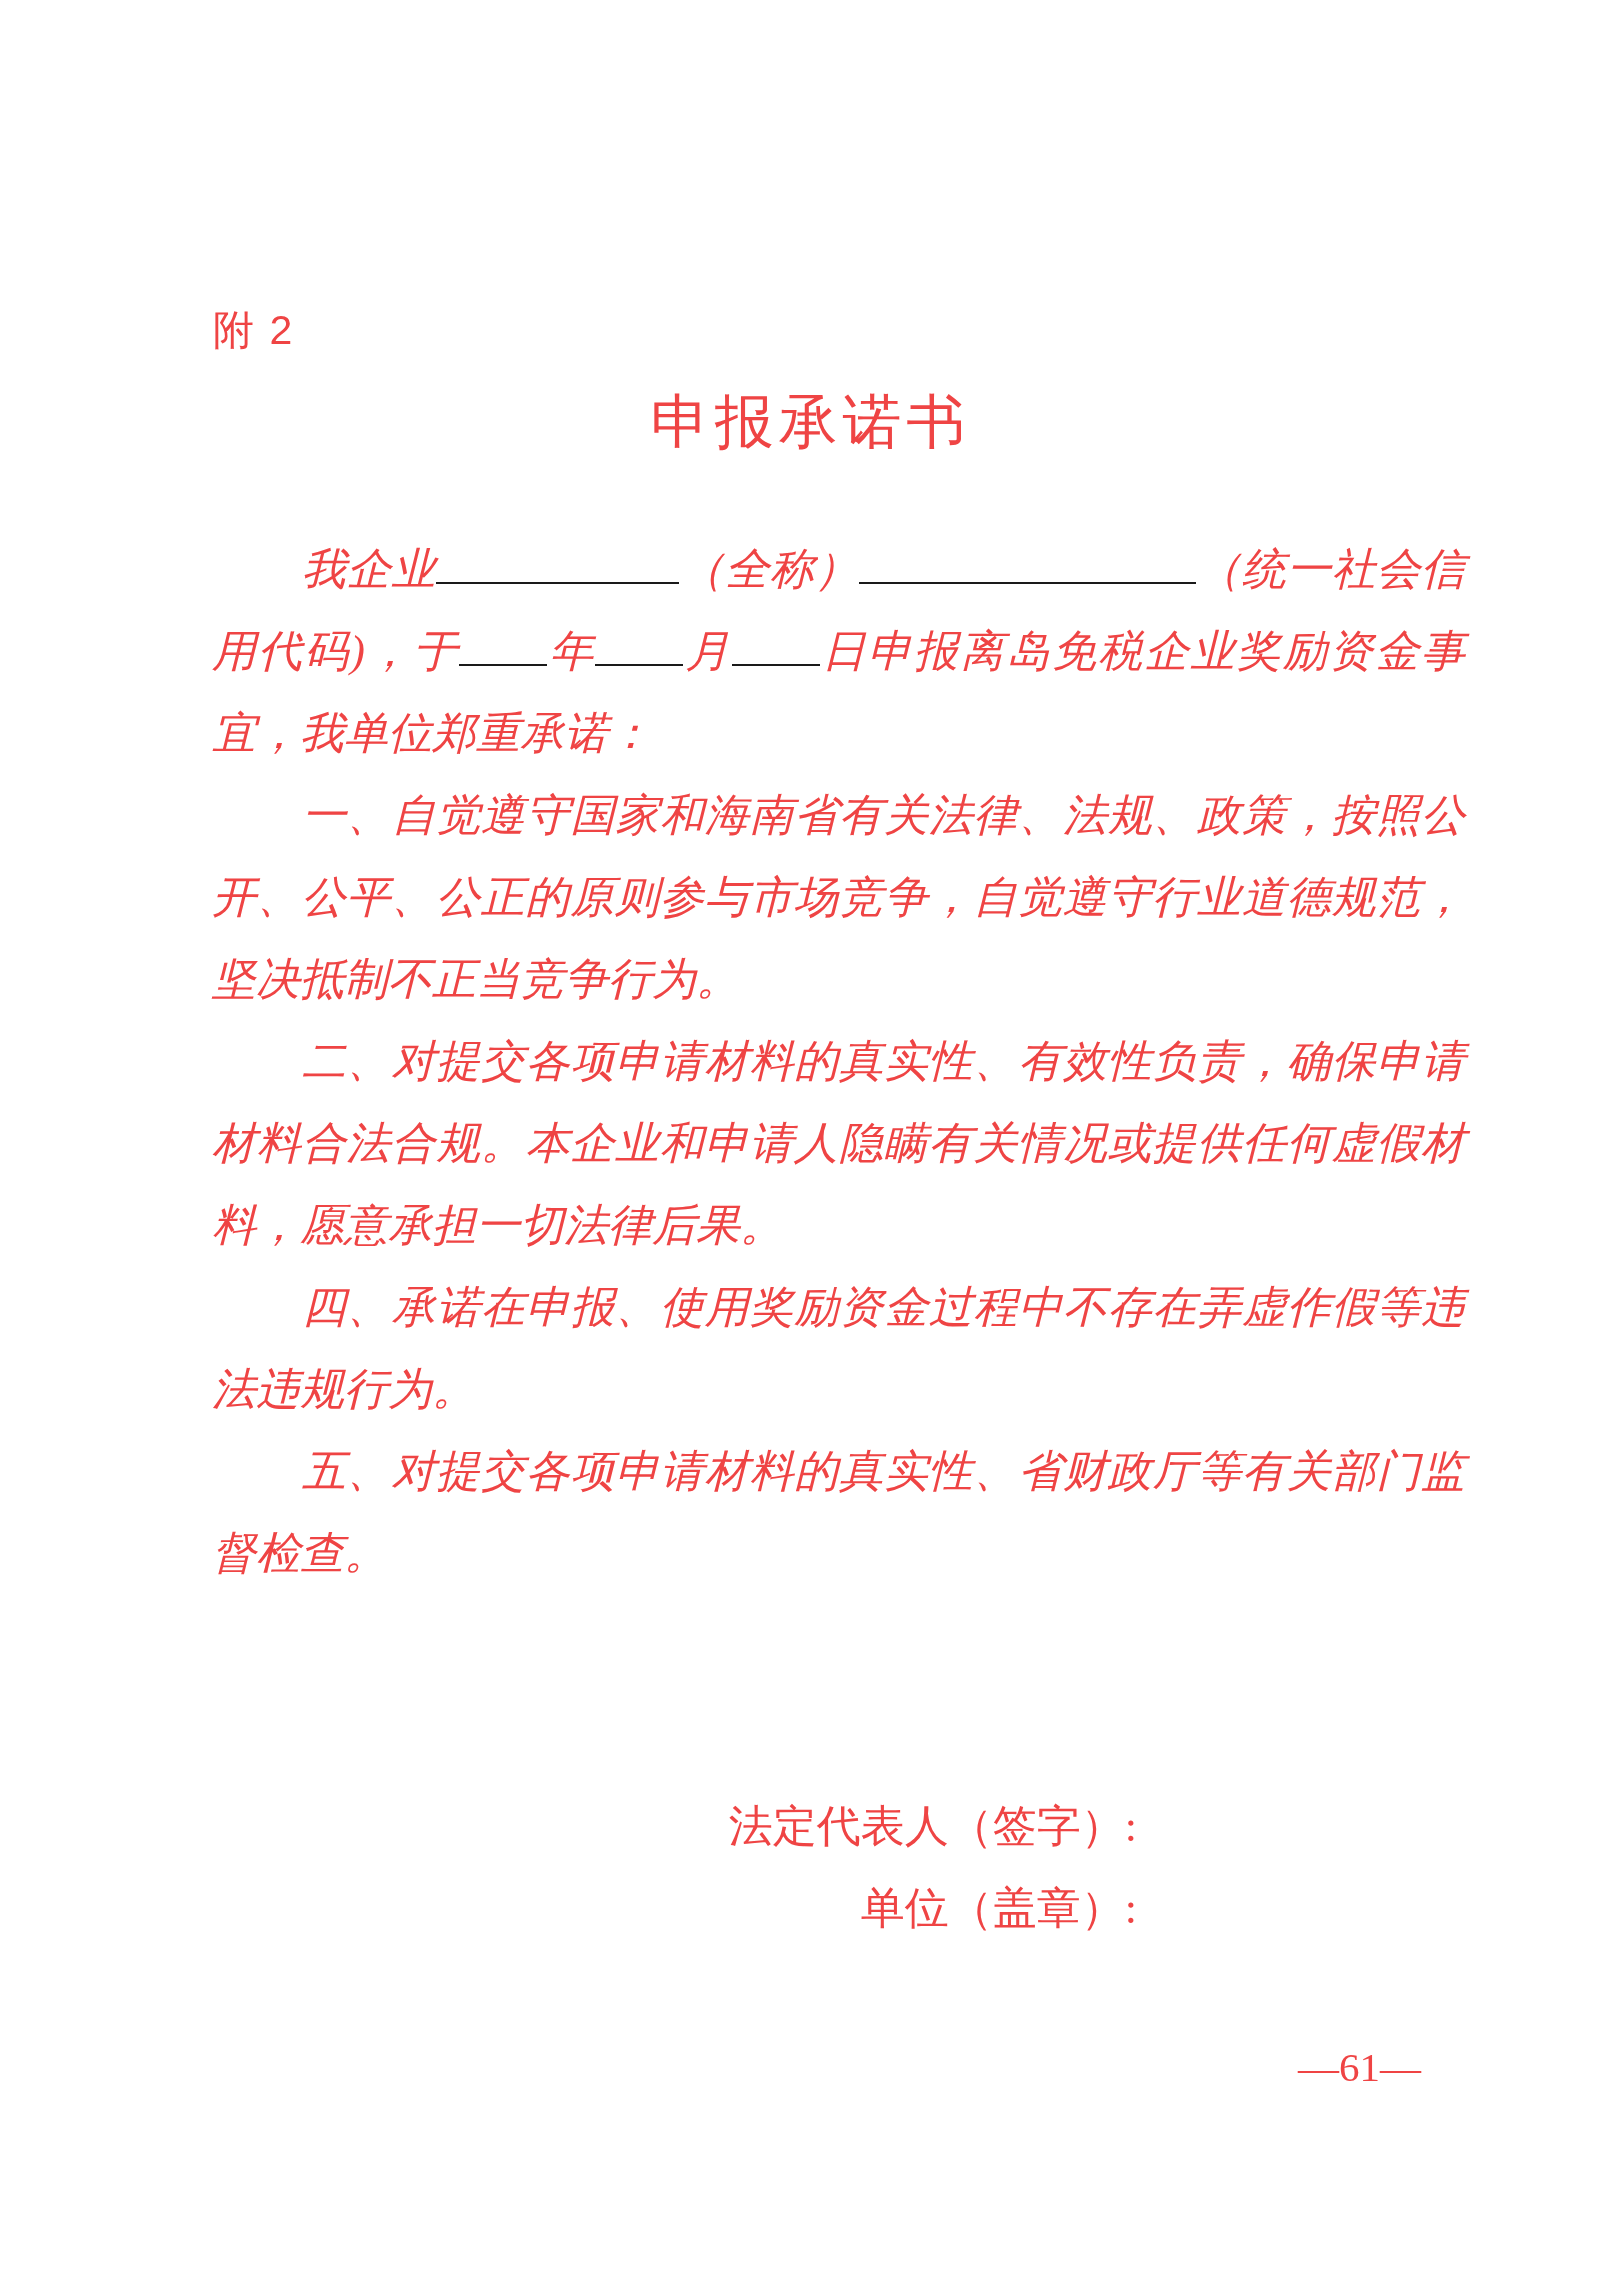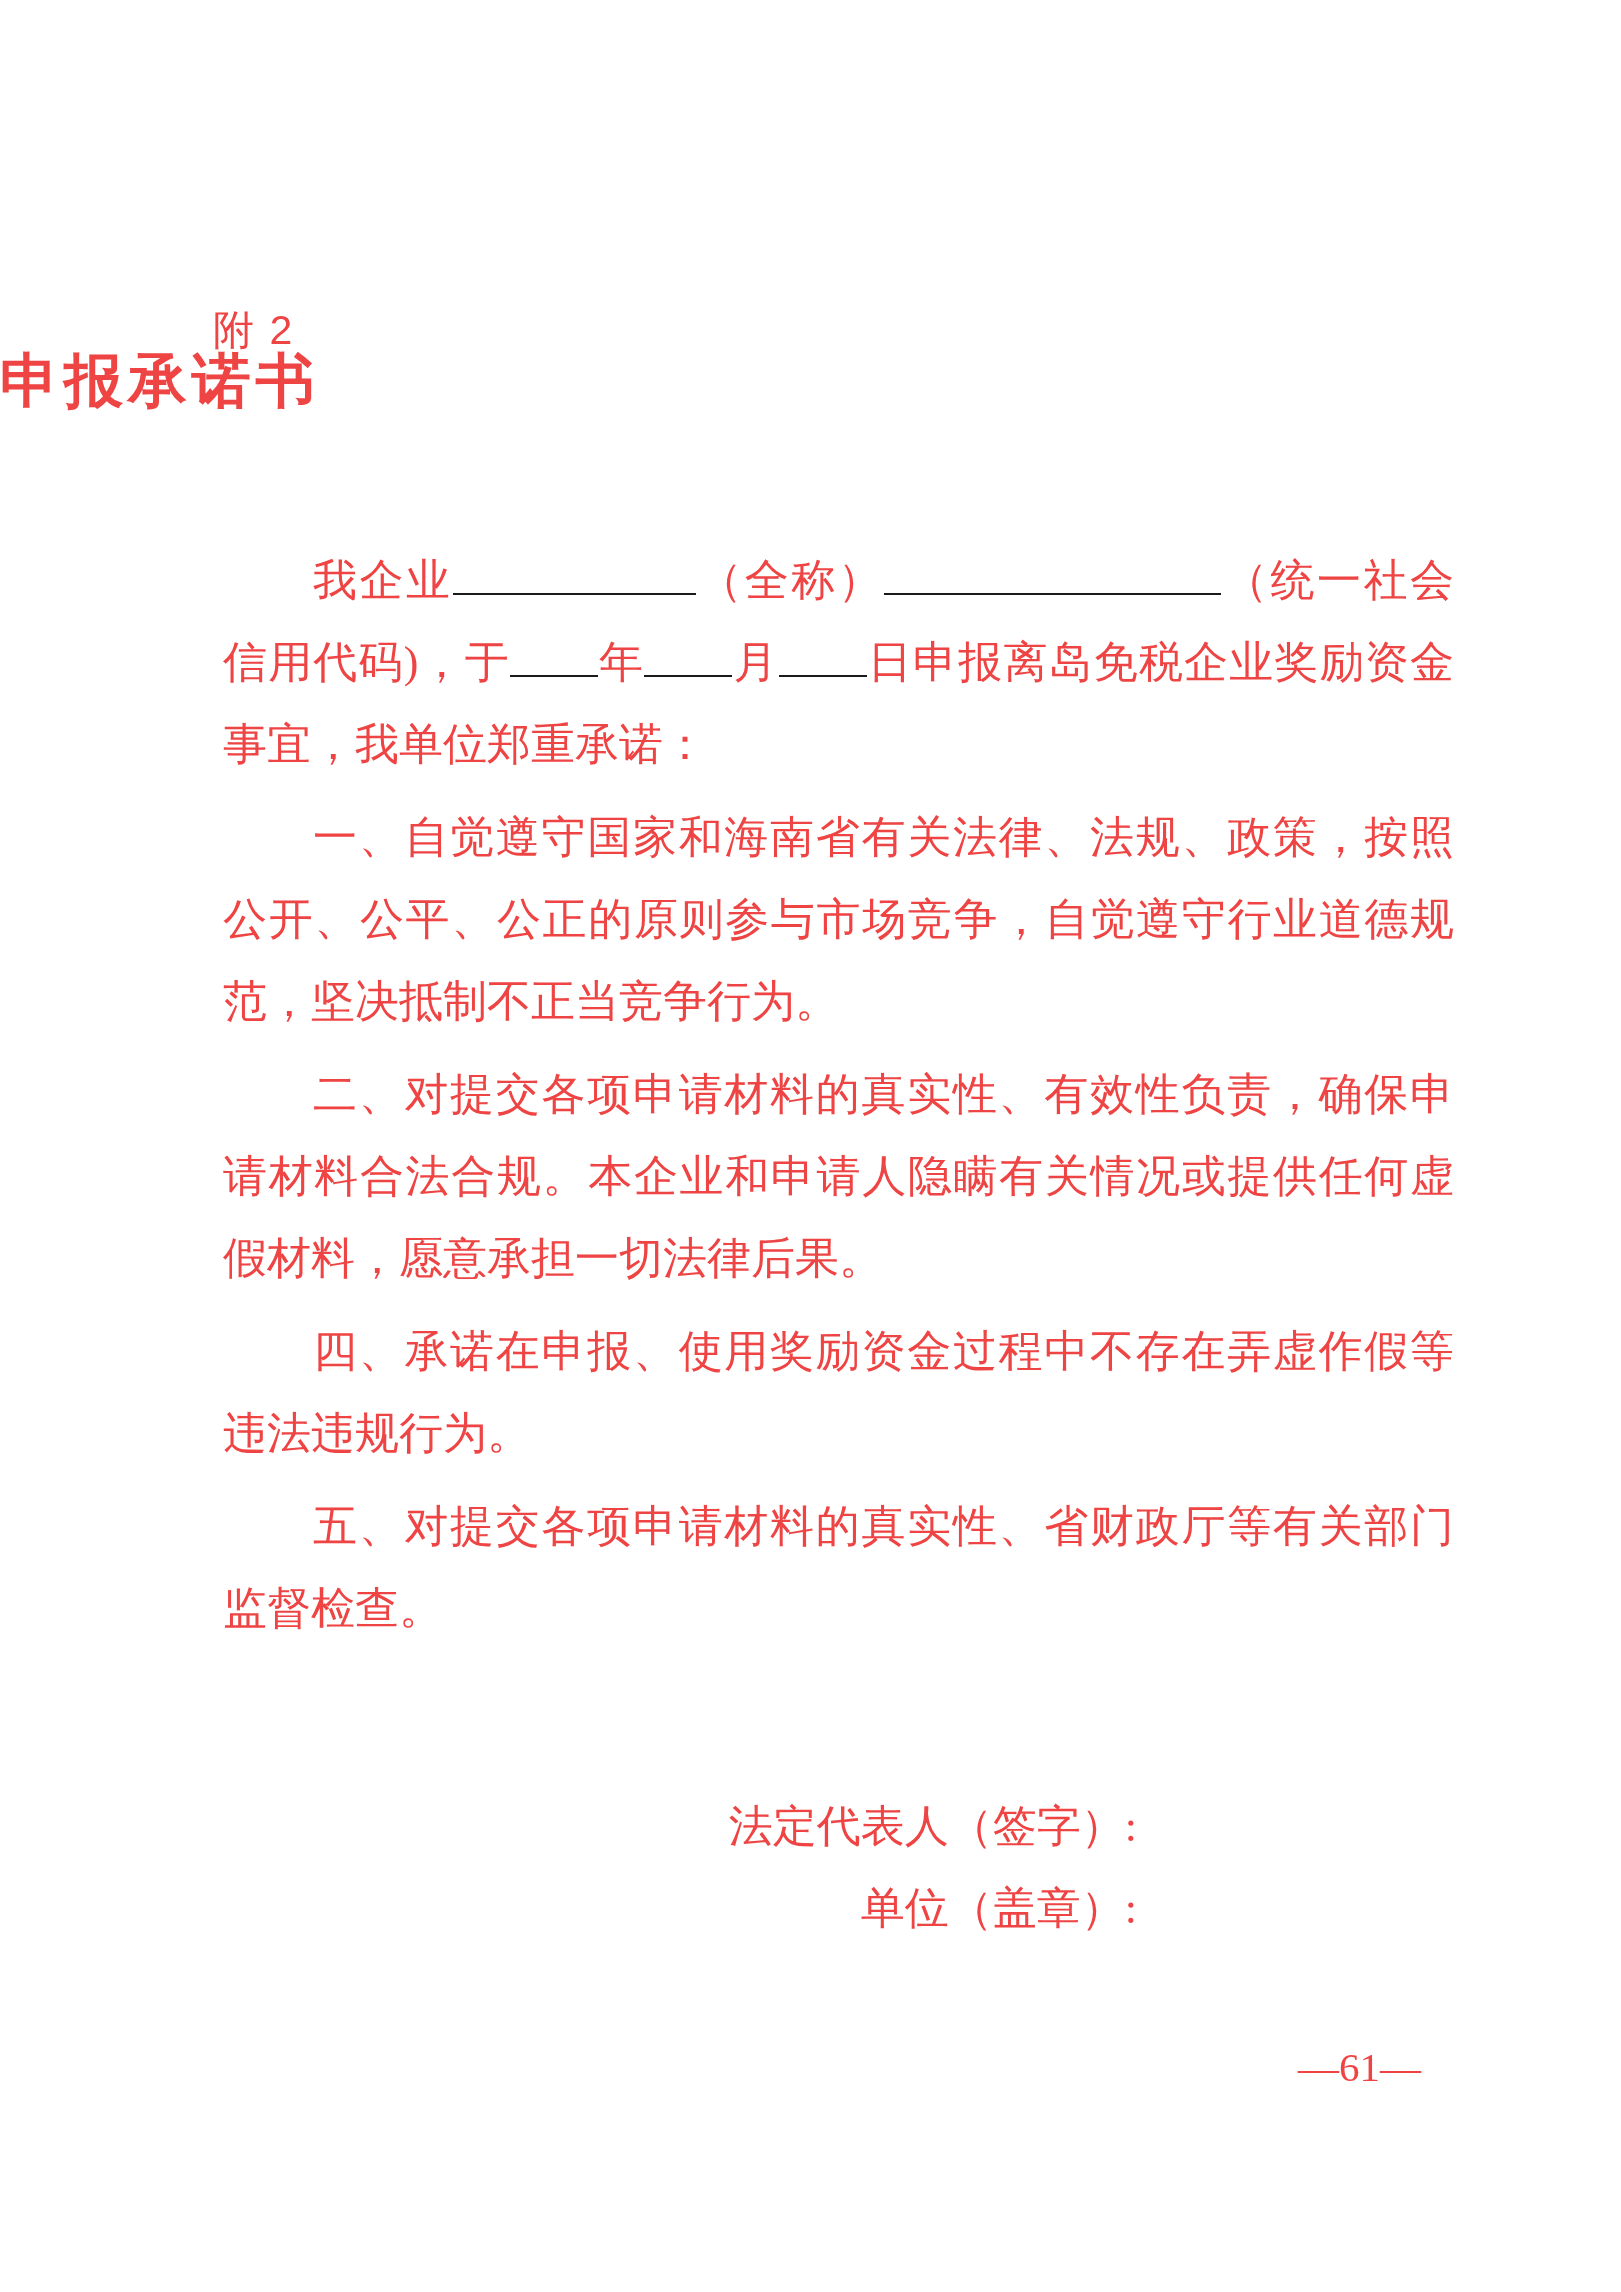--- a/index.html
+++ b/index.html
@@ -21,43 +21,44 @@
     left: 213px;
     top: 308px;
     font-family: "Liberation Sans", sans-serif;
     font-size: 41px;
     line-height: 45px;
     letter-spacing: 2px;
     white-space: nowrap;
   }
   .doc-title {
     position: absolute;
-    top: 347px;
+    top: 388px;
     left: 0;
     width: 100%;
-    text-align: left;
+    text-align: center;
     font-family: "Liberation Serif", serif;
-    font-weight: bold;
+    font-weight: normal;
     font-size: 59px;
     line-height: 69px;
     letter-spacing: 4.9px;
   }
   .body-block {
     position: absolute;
     left: 212px;
     top: 529px;
     width: 1253px;
     font-size: 44px;
     line-height: 82px;
     text-align: justify;
     text-justify: inter-character;
   }
   .body-block p {
-    margin: 11px;
+    margin: 0;
     text-indent: 90px;
+    font-style: italic;
   }
   .blank {
     display: inline-block;
     height: 41px;
     border-bottom: 2.9px solid #1a1a1a;
     vertical-align: baseline;
   }
   .blank-lg { width: 243px; }
   .blank-xl { width: 337px; }
   .blank-sm { width: 88px; }

